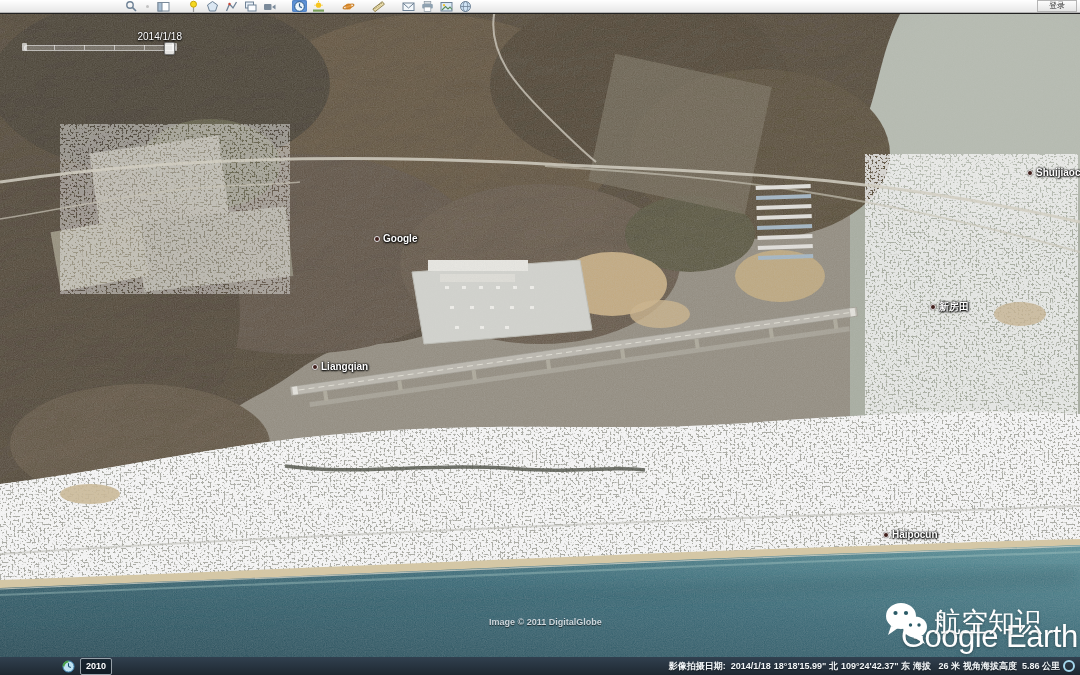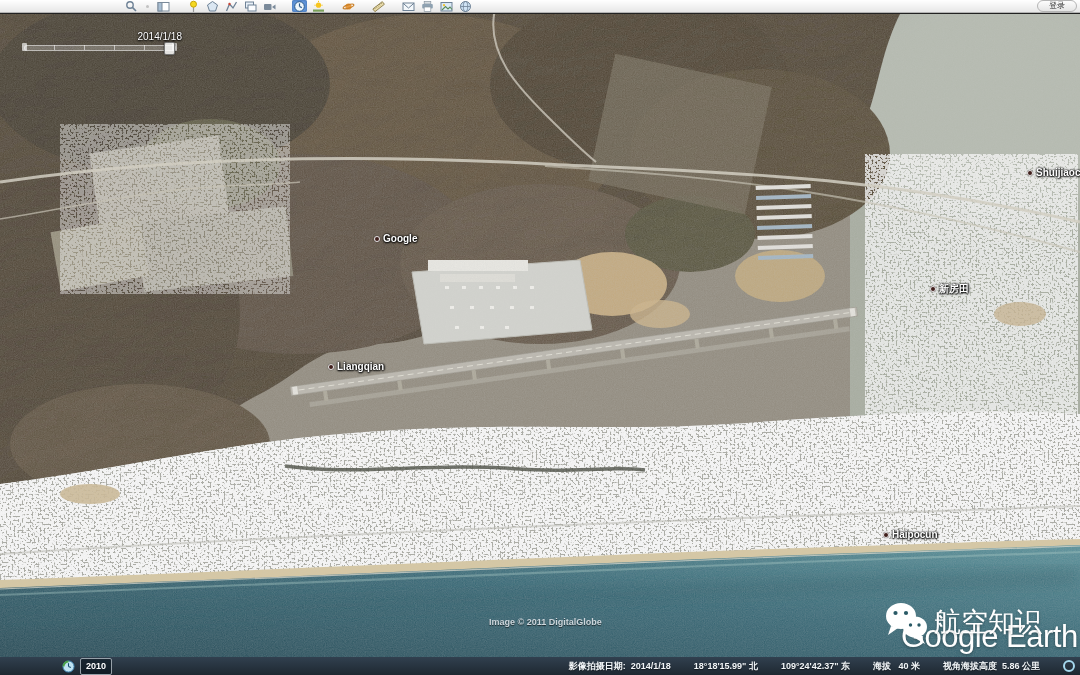--- a/index.html
+++ b/index.html
@@ -7,21 +7,21 @@
   .app{position:relative;width:1080px;height:675px;overflow:hidden;background:#222;}
 
   
   .toolbar{position:absolute;top:0;left:0;width:1080px;height:13px;background:linear-gradient(#ffffff,#e7e7e7);
     border-bottom:1px solid #b3b3b3;display:flex;align-items:center;padding-left:124px;box-sizing:border-box;gap:4px;z-index:30;}
   .tool{width:15px;height:12px;display:flex;align-items:center;justify-content:center;border-radius:2px;flex:0 0 auto;}
   .tool.active{background:#5f93d8;box-shadow:inset 0 0 2px #35639f;}
   .sep-dot{width:3px;height:3px;border-radius:50%;background:#c2c2c2;margin:0 3px;flex:0 0 auto;}
   .spacer{width:7px;flex:0 0 auto;}
   .login-btn{margin-left:auto;margin-right:3px;height:10px;line-height:10px;padding:0 11px;font-size:8px;color:#333;
-    background:linear-gradient(#fdfdfd,#e4e4e4);border:1px solid #b5b5b5;border-radius:6px;flex:0 0 auto;}
+    background:linear-gradient(#fdfdfd,#e4e4e4);border:1px solid #b5b5b5;border-radius:0;flex:0 0 auto;}
 
   
   .map{position:absolute;top:14px;left:0;width:1080px;height:643px;overflow:hidden;background:#6b6356;}
   svg.terrain{position:absolute;left:0;top:0;width:1080px;height:643px;display:block;}
 
   
   .place{position:absolute;display:flex;align-items:center;gap:3px;color:#fff;font-size:10px;font-weight:700;
     text-shadow:0 0 2px #000,0 1px 2px #000,1px 0 2px #000;white-space:nowrap;z-index:5;}
   .place .dot{width:4px;height:4px;border-radius:50%;background:#40201c;border:1px solid rgba(255,255,255,.85);
     box-shadow:0 0 1px #000;flex:0 0 auto;}
@@ -43,21 +43,21 @@
     text-shadow:0 1px 3px rgba(0,0,0,.35);z-index:5;letter-spacing:-.5px;}
   .watermark-text{position:absolute;left:934px;top:590px;font-size:27px;font-weight:400;color:#fff;
     text-shadow:0 1px 3px rgba(0,0,0,.3);z-index:6;}
   .wechat{position:absolute;left:882px;top:584px;z-index:6;}
 
   
   .statusbar{position:absolute;left:0;bottom:0;width:1080px;height:18px;background:linear-gradient(#31404f,#1e2831);z-index:30;}
   .sb-left{position:absolute;left:62px;top:2px;display:flex;gap:5px;align-items:center;height:14px;}
   .year-box{border:1px solid #97a1a9;background:rgba(8,18,28,.55);padding:2px 5px;height:11px;line-height:11px;
     border-radius:2px;font-size:9px;font-weight:700;color:#fff;}
-  .sb-right{position:absolute;right:5px;top:0;height:18px;display:flex;gap:23px;align-items:center;}
+  .sb-right{position:absolute;right:5px;top:0;height:18px;display:flex;gap:3px;align-items:center;}
   .sb-item{font-size:9px;font-weight:700;color:#f2f6f8;white-space:pre;text-shadow:0 1px 1px rgba(0,0,0,.5);}
   .stream-circle{width:8px;height:8px;border:2px solid #a5d8ee;border-radius:50%;flex:0 0 auto;}
 </style>
 </head>
 <body>
 
 <div class="app">
 
   <div class="toolbar">
     <span class="tool">
@@ -320,33 +320,33 @@
       <span class="ts-tick" style="left:60px"></span>
       <span class="ts-tick" style="left:90px"></span>
       <span class="ts-tick" style="left:120px"></span>
       <div class="ts-handle"></div>
     </div>
 
     <div class="place" style="left:374px;top:219px">
       <span class="dot"></span>
       <span>Google</span>
     </div>
-    <div class="place" style="left:328px;top:347px">
+    <div class="place" style="left:312px;top:347px">
       <span class="dot"></span>
       <span>Liangqian</span>
     </div>
     <div class="place" style="left:883px;top:515px">
       <span class="dot"></span>
       <span>Haipocun</span>
     </div>
     <div class="place" style="left:1027px;top:153px">
       <span class="dot"></span>
       <span>Shuijiaocun</span>
     </div>
-    <div class="place" style="left:930px;top:268px">
+    <div class="place" style="left:930px;top:286px">
       <span class="dot"></span>
       <span>新房田</span>
     </div>
 
     <div class="attribution">Image © 2011 DigitalGlobe</div>
 
     <div class="ge-logo">Google Earth</div>
     <div class="watermark-text">航空知识</div>
     <div class="wechat">
       <svg width="48" height="50" viewBox="0 0 48 50">
@@ -371,19 +371,19 @@
           <line x1="6.5" y1="6.5" x2="6.5" y2="3.2" stroke="#14496b" stroke-width="1.1"></line>
           <line x1="6.5" y1="6.5" x2="8.8" y2="7.4" stroke="#14496b" stroke-width="1.1"></line>
         </svg>
       </span>
       <span class="year-box">2010</span>
     </div>
     <div class="sb-right">
       <span class="sb-item">影像拍摄日期:  2014/1/18</span>
       <span class="sb-item">18°18'15.99" 北</span>
       <span class="sb-item">109°24'42.37" 东</span>
-      <span class="sb-item">海拔   40 米</span>
+      <span class="sb-item">海拔   26 米</span>
       <span class="sb-item">视角海拔高度  5.86 公里</span>
       <span class="stream-circle"></span>
     </div>
   </div>
 
 </div>
 
 </body></html>

